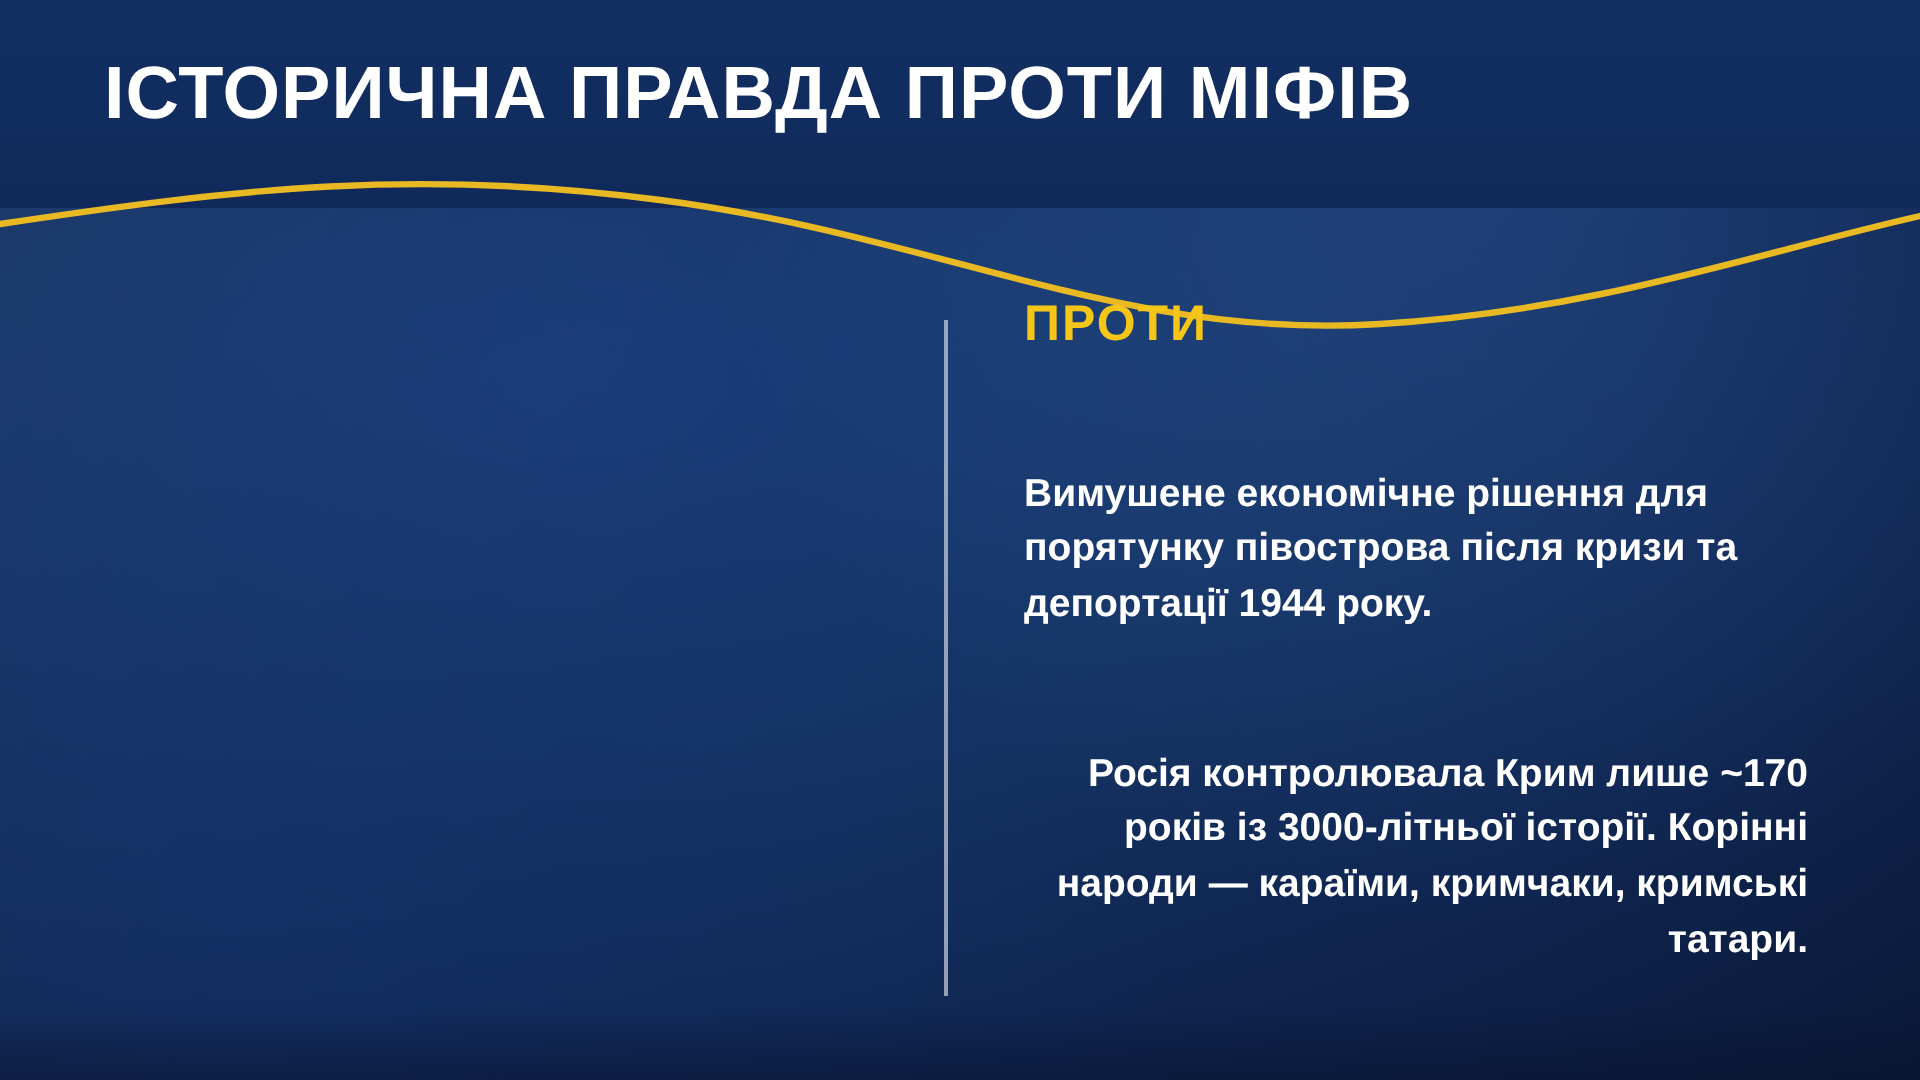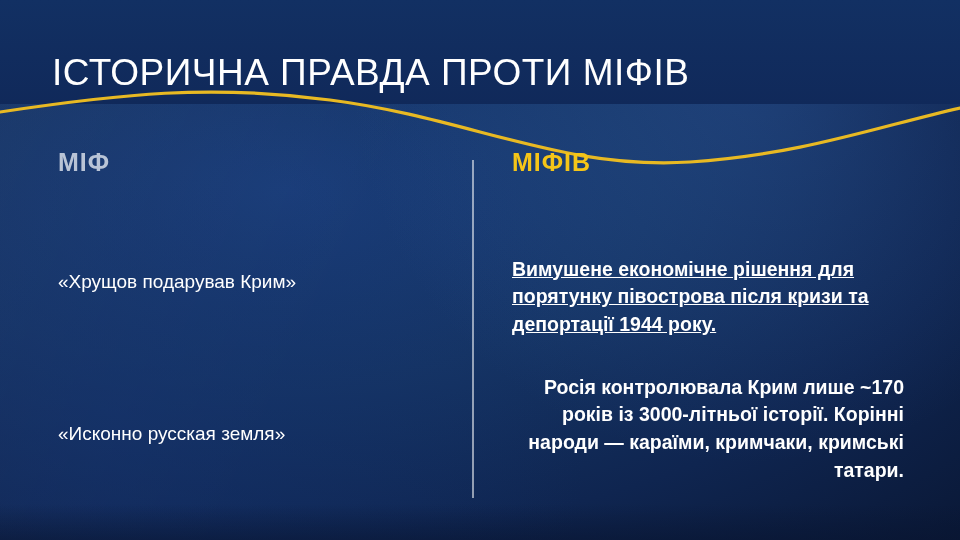--- a/index.html
+++ b/index.html
@@ -28,25 +28,25 @@
   .title-band {
     position: absolute;
     top: 0;
     left: 0;
     right: 0;
     height: 104px;
     background: linear-gradient(180deg, #123063 0%, #10295a 100%);
   }
   .slide-title {
     position: absolute;
-    top: 54px;
+    top: 28px;
     left: 52px;
     margin: 0;
     font-size: 37px;
-    font-weight: normal;
+    font-weight: bold;
     letter-spacing: 0.5px;
     line-height: 1;
     color: #ffffff;
     white-space: nowrap;
   }
   .swoosh {
     position: absolute;
     top: 78px;
     left: 0;
     width: 960px;
@@ -98,21 +98,21 @@
 
   .truth-item {
     position: absolute;
     left: 0;
     width: 392px;
     font-size: 19.5px;
     font-weight: bold;
     line-height: 1.42;
     color: #ffffff;
   }
-  .truth-item.i0 { top: 86px; text-decoration: underline; }
+  .truth-item.i0 { top: 64px; }
   .truth-item.i1 { top: 204px; text-align: right; }
 
   .bottom-strip {
     position: absolute;
     left: 0;
     right: 0;
     bottom: 0;
     height: 36px;
     background: linear-gradient(180deg, rgba(8,20,48,0.0) 0%, rgba(8,20,48,0.55) 100%);
   }
@@ -129,28 +129,23 @@
   <h1 class="slide-title">ІСТОРИЧНА ПРАВДА ПРОТИ МІФІВ</h1>
 
   <svg class="swoosh" viewBox="0 0 960 110" preserveAspectRatio="none">
     <path d="M0,34 C120,16 210,6 330,22 C470,40 560,92 690,84 C800,77 880,48 960,30" fill="none" stroke="#e8b923" stroke-width="3.2" stroke-linecap="round"></path>
   </svg>
 
   <div class="columns">
 
     <div class="divider"></div>
 
-    <div class="col col-myth">
-      <h2 class="col-head myth">МІФ</h2>
-      <p class="myth-item i0">«Хрущов подарував Крим»</p>
-      <p class="myth-item i1">«Исконно русская земля»</p>
-    </div>
 
     <div class="col col-truth">
-      <h2 class="col-head truth">МІФІВ</h2>
+      <h2 class="col-head truth">ПРОТИ</h2>
       <p class="truth-item i0">Вимушене економічне рішення для порятунку півострова після кризи та депортації 1944 року.</p>
       <p class="truth-item i1">Росія контролювала Крим лише ~170 років із 3000-літньої історії. Корінні народи — караїми, кримчаки, кримські татари.</p>
     </div>
 
   </div>
 
   <div class="bottom-strip"></div>
 
 </div>
 

